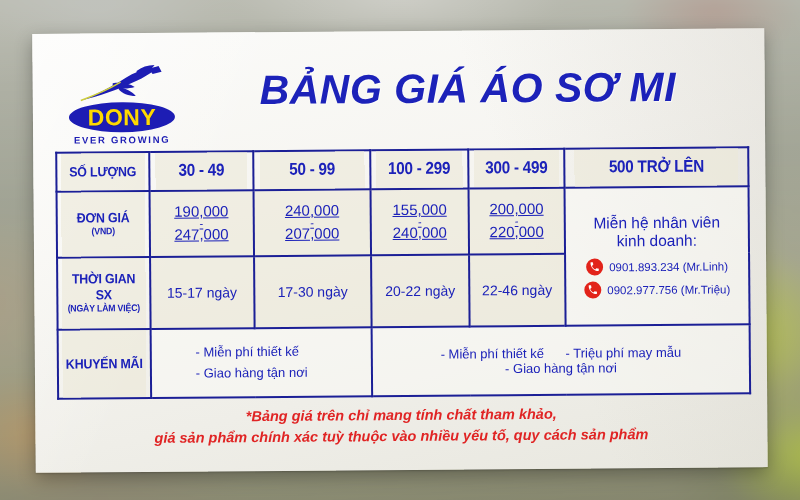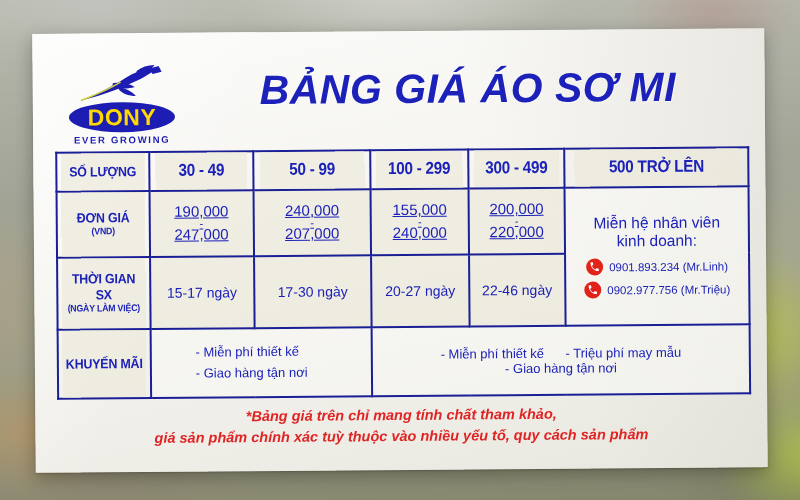--- a/index.html
+++ b/index.html
@@ -283,21 +283,21 @@
             </td>
           </tr>
 
           <tr>
             <td class="rowlabel">
               <span>THỜI GIAN SX</span>
               <span class="sub">(NGÀY LÀM VIỆC)</span>
             </td>
             <td class="days">15-17 ngày</td>
             <td class="days">17-30 ngày</td>
-            <td class="days">20-27 ngày</td>
+            <td class="days">20-22 ngày</td>
             <td class="days">22-46 ngày</td>
           </tr>
 
           <tr>
             <td class="rowlabel">KHUYẾN MÃI</td>
             <td class="clear promo-left" colspan="2">
               <div>- Miễn phí thiết kế</div>
               <div>- Giao hàng tận nơi</div>
             </td>
             <td class="clear promo-right" colspan="3">

